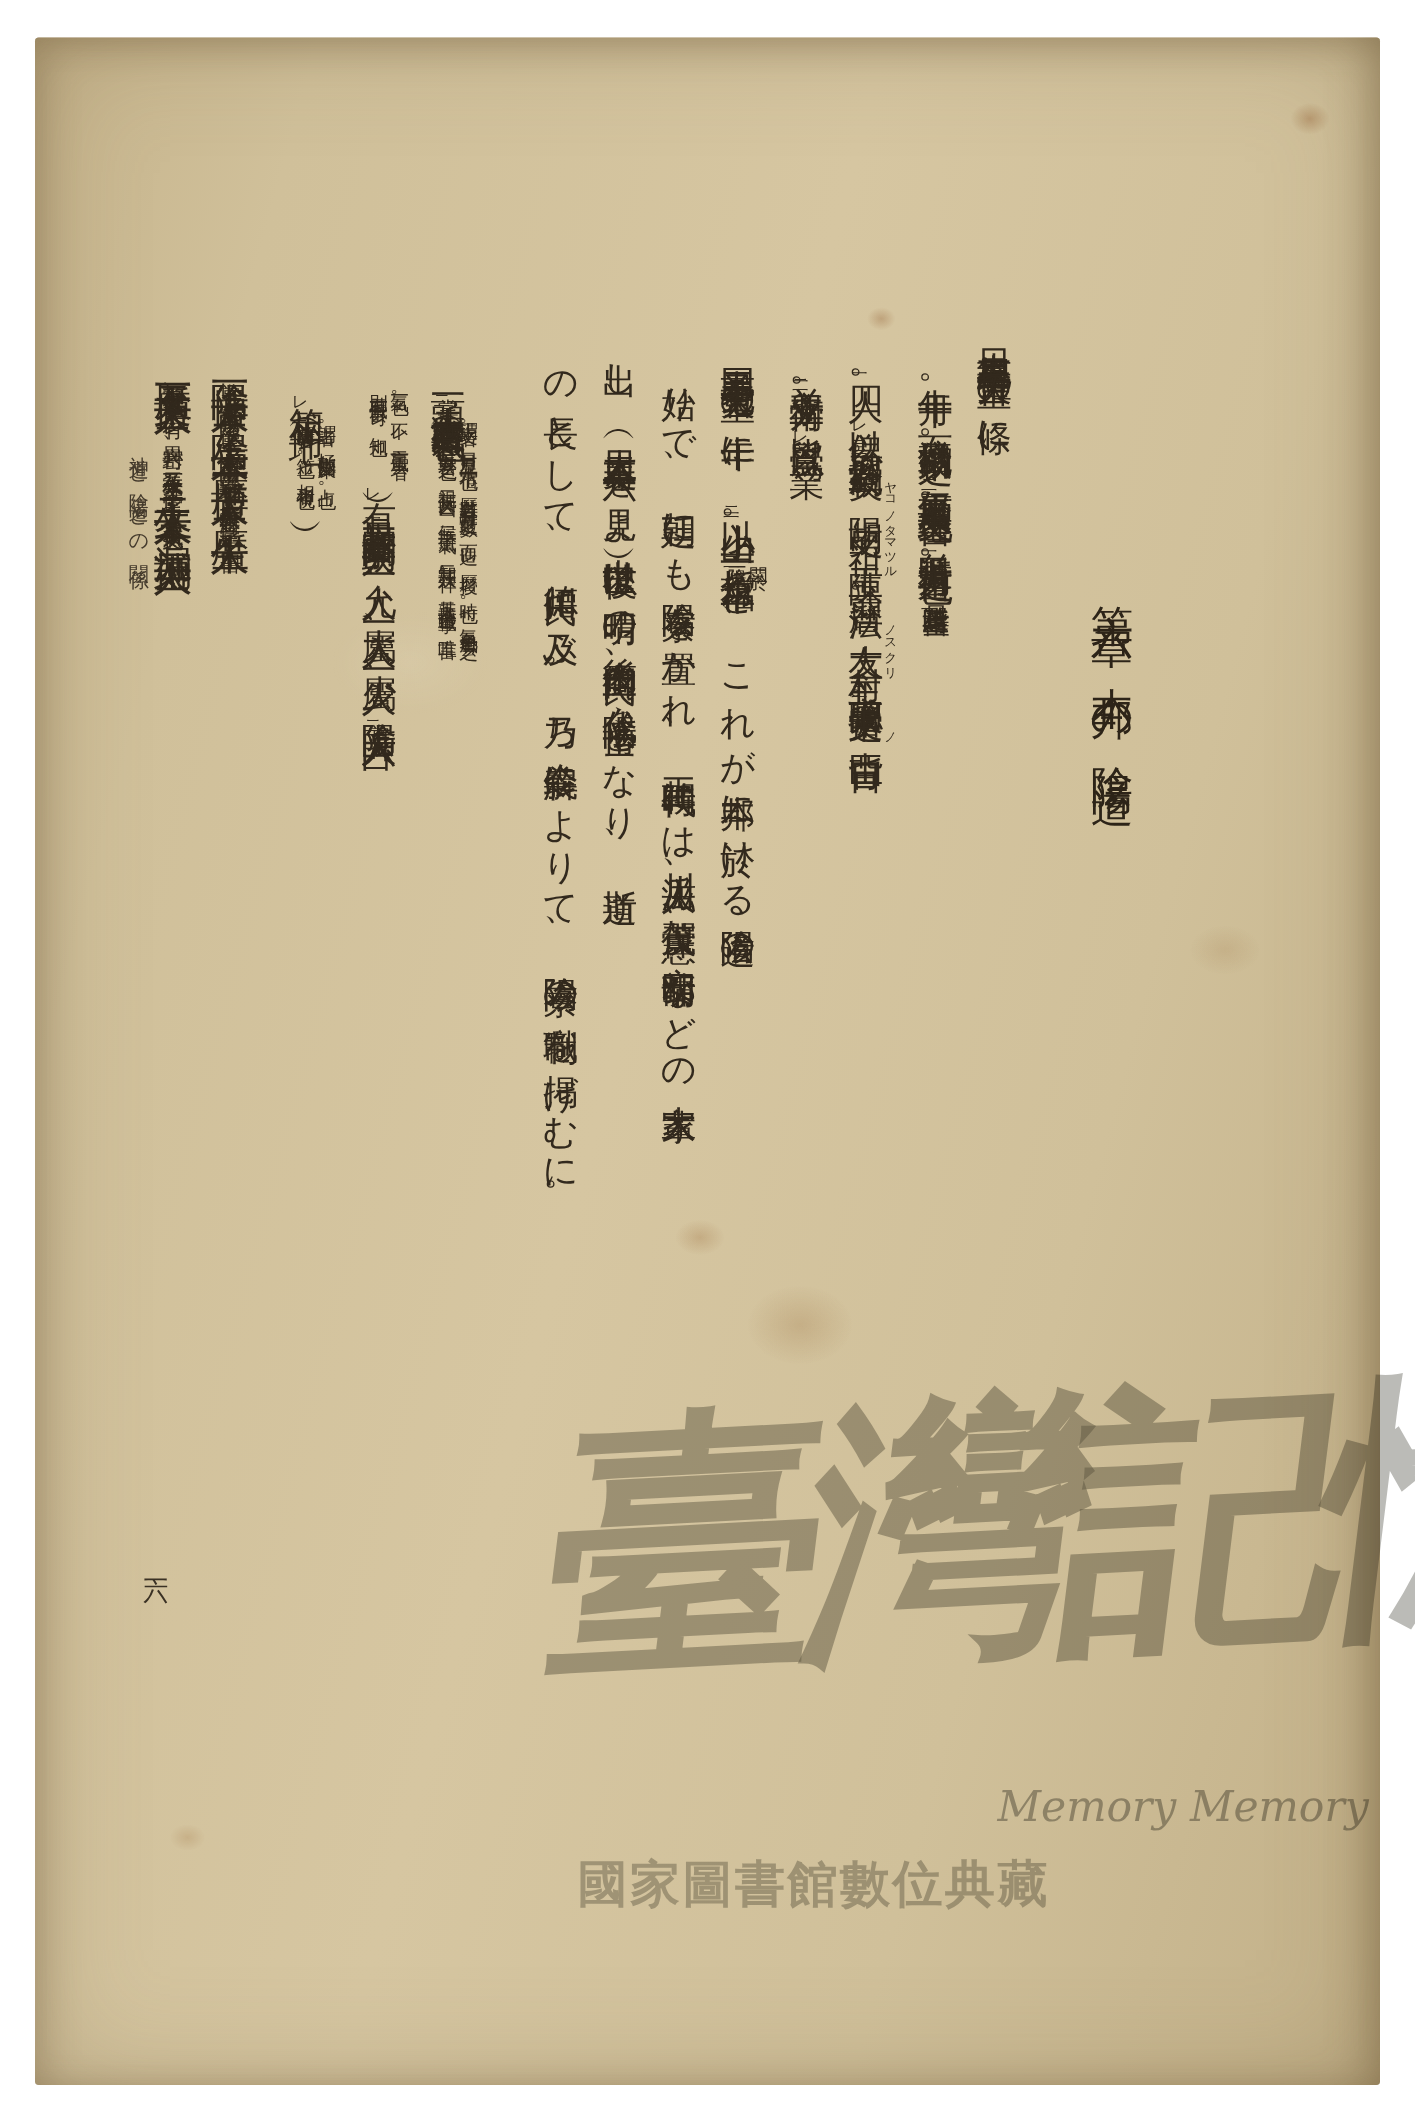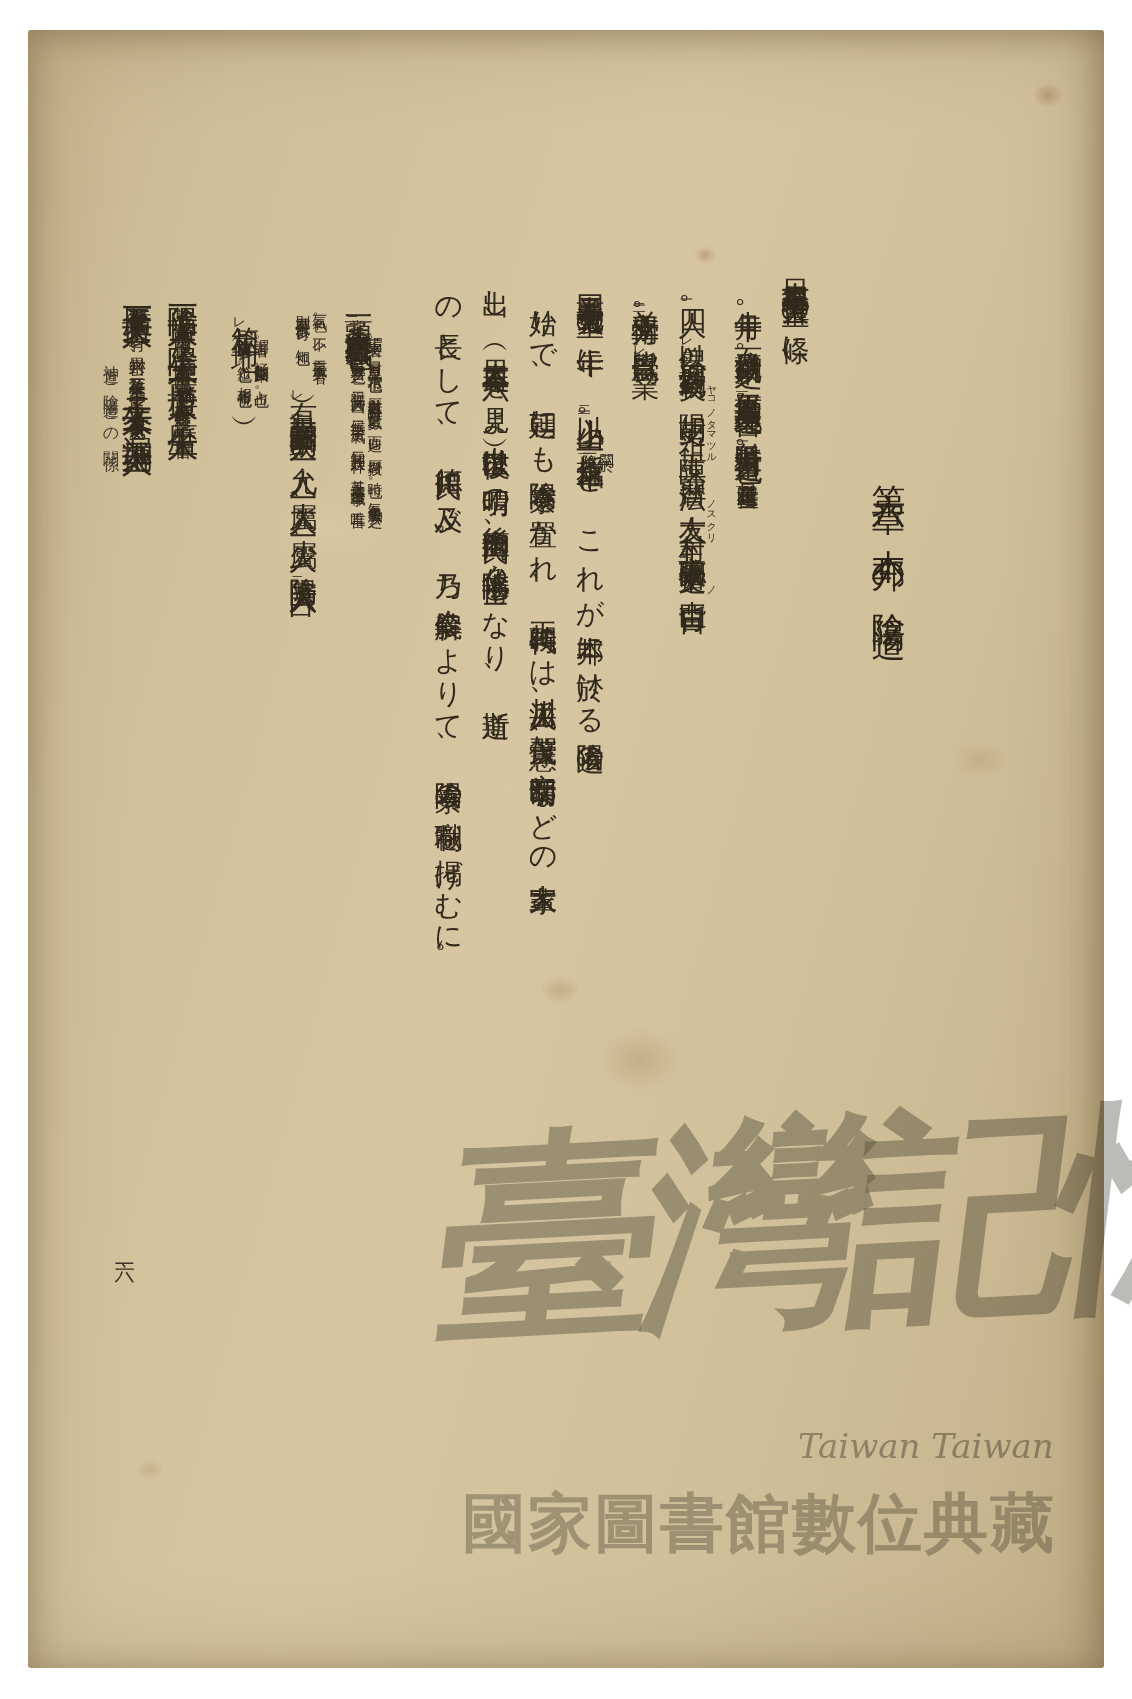--- a/index.html
+++ b/index.html
@@ -34,21 +34,21 @@
   rt{font-size:10px;letter-spacing:0;text-orientation:upright;}
   .runtitle{position:absolute;left:100px;top:352px;writing-mode:vertical-rl;text-orientation:upright;
          font-size:16px;letter-spacing:4px;color:#443a2c;}
   .pagenum{position:absolute;left:112px;top:1246px;writing-mode:vertical-rl;text-orientation:upright;
          font-size:20px;letter-spacing:8px;color:#3a3124;}
   .watermark{position:absolute;left:0;top:0;width:100%;height:100%;pointer-events:none;mix-blend-mode:multiply;}
   .wm-main{position:absolute;left:440px;top:1108px;font-size:222px;font-weight:bold;line-height:1;
          color:rgba(112,112,105,.48);transform:rotate(-3deg) skewX(-10deg);letter-spacing:-14px;white-space:nowrap;}
   .wm-latin{position:absolute;left:798px;top:1426px;font-size:34px;font-style:italic;
          color:rgba(112,112,105,.55);white-space:nowrap;}
-  .wm-sub{position:absolute;left:462px;top:1480px;font-size:64px;font-weight:bold;
+  .wm-sub{position:absolute;left:462px;top:1480px;font-size:40px;font-weight:bold;
          color:rgba(118,118,110,.46);letter-spacing:2px;white-space:nowrap;}
 </style>
 </head>
 <body>
 
 <div class="stage">
   <div class="paper"></div>
   <div class="stains"></div>
 
   <div class="runtitle">神道と陰陽道との關係</div>
@@ -66,16 +66,16 @@
       <div class="col" style="padding-top: 26px; margin-left: 50px;"><span class="t">の長として、德川氏に及ぶ。乃ち令義解によりて、陰陽寮の職制を掲げむに。</span></div>
       <div class="col" style="padding-top: 48px;"><span class="t">頭一人</span><span class="s">掌</span><span class="k">二</span><span class="t">天文曆數風雲氣色（</span><span class="wari"><span class="wcol">謂天文者。日月五星二十八宿也。曆數者計二日月之度數一。而造レ曆授レ時也。氣色者風雲之</span><span class="wcol">色也。言以二五雲之色一。視二其吉凶一。候二十二風氣一。知二其妖祥一。其天文博士職掌。唯言二</span></span></div>
       <div class="col" style="padding-top: 52px; margin-left: 18px;"><span class="wari"><span class="wcol">氣色一。不レ言二風雲一者。</span><span class="wcol">則有二風雲一可レ知也</span></span><span class="t">）有</span><span class="k">レ</span><span class="t">異密封奏聞事</span><span class="k">一</span><span class="t">助一人、允一人、大屬一人、少屬一人、陰陽師六人</span><span class="s">掌</span><span class="k">二</span><span class="t">占</span></div>
       <div class="col" style="padding-top: 52px; margin-left: 28px;"><span class="t">筮相</span><span class="k">レ</span><span class="t">地（</span><span class="wari"><span class="wcol">謂占者。極數知來曰レ占也。</span><span class="wcol">筮者蓍曰レ筮也。相者視也</span></span><span class="t">）</span></div>
       <div class="col" style="padding-top: 30px; margin-left: 10px; font-size: 31px;"><span class="t">陰陽博士一人</span><span class="s">掌レ敎二陰陽生等一</span><span class="t">陰陽生十人</span><span class="s">掌レ習二陰陽一</span><span class="t">曆博士一人</span><span class="s">掌二造レ曆及敎二曆生等一</span><span class="t">曆生十人</span><span class="s">掌レ習</span></div>
       <div class="col" style="padding-top: 30px; margin-left: 0px; font-size: 31px;"><span class="t">曆天文博士一人</span><span class="s">掌下候二天文氣色、有レ異密封、及敎二天文生一等上</span><span class="t">天文生十人</span><span class="s">掌レ習二候天文氣色一</span><span class="t">漏刻博士二人</span></div>
     </div>
 
   <div class="watermark">
     <div class="wm-main">臺灣記憶</div>
-    <div class="wm-latin">Taiwan Taiwan</div>
+    <div class="wm-latin">Memory Memory</div>
     <div class="wm-sub">國家圖書館數位典藏</div>
   </div>
 </div>
 
 </body></html>

